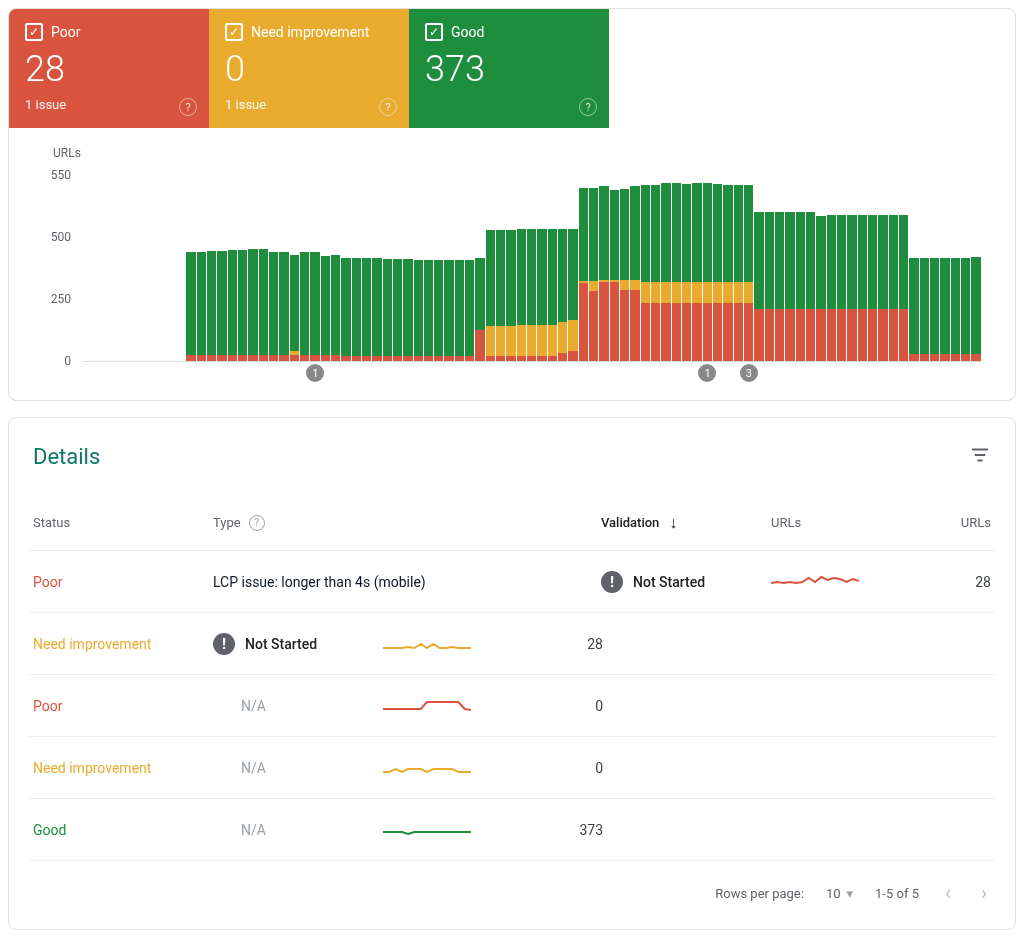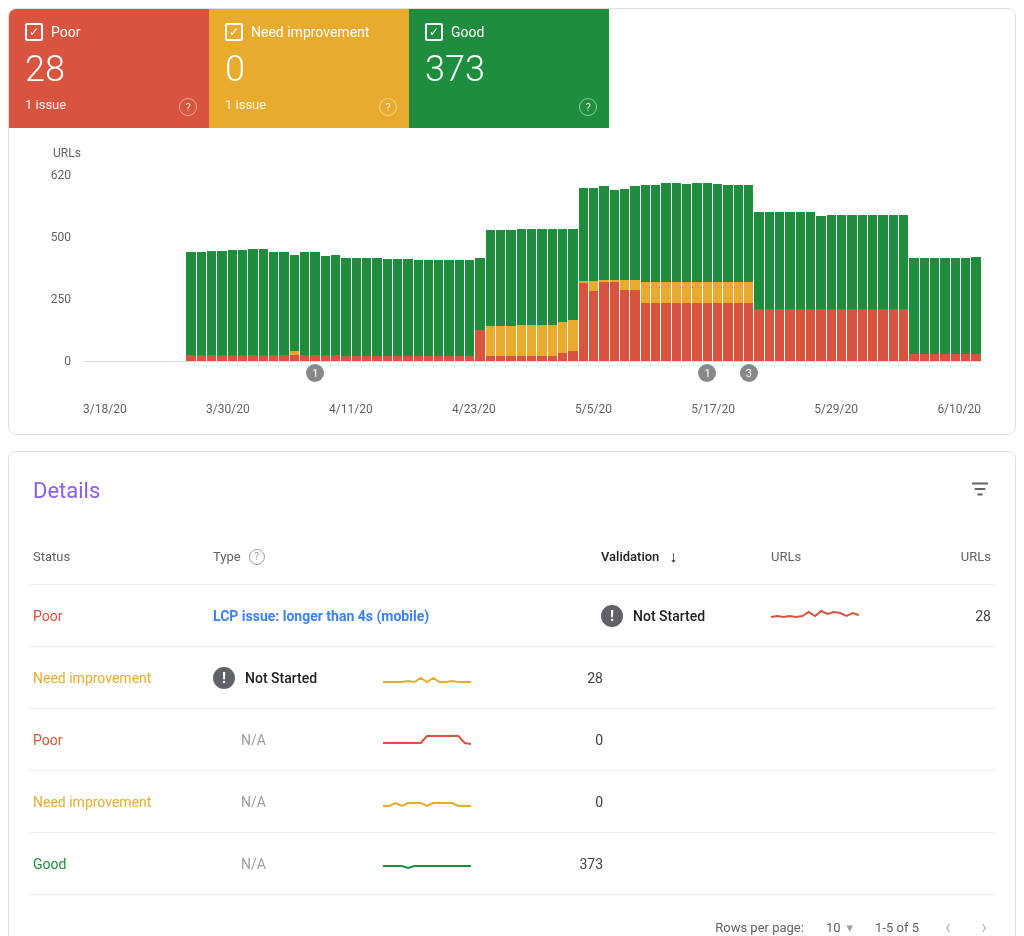--- a/index.html
+++ b/index.html
@@ -75,37 +75,37 @@
   .chart-xaxis {
     margin-left: 48px; margin-right: 8px; display: flex; justify-content: space-between;
     font-size: 12px; color: #5f6368; margin-top: 20px;
   }
   
   .details-card { padding: 8px 20px 4px 20px; }
   .details-header {
     display: flex; justify-content: space-between; align-items: center;
     padding: 18px 4px 8px 4px;
   }
-  .details-title { font-size: 22px; color: #8b5cf6; }
+  .details-title { font-size: 22px; color: #0f766e; }
   .filter-icon { color: #5f6368; }
   .details-table { width: 100%; margin-top: 22px; }
   .dt-row {
     display: flex; align-items: center; border-bottom: 1px solid #eee;
     padding: 18px 4px;
   }
   .dt-head { color: #5f6368; font-size: 13px; border-bottom: 1px solid #eee; padding: 14px 4px 18px 4px; }
   .col-status { width: 180px; }
   .col-type { flex: 1; display: flex; align-items: center; gap: 8px; }
   .col-validation { width: 170px; display: flex; align-items: center; gap: 10px; }
   .col-trend { width: 140px; }
   .col-urls { width: 80px; text-align: right; }
   .status-poor { color: #d9543e; }
   .status-need { color: #e8ab2d; }
   .status-good { color: #1e8e3e; }
-  .type-bold { color: #3b82f6; font-weight: 700; }
+  .type-bold { color: #0f172a; font-weight: 400; }
   .type-plain { color: #3c4043; font-weight: 400; }
   .val-icon {
     width: 22px; height: 22px; border-radius: 50%; background: #5f6368; color: #fff;
     display: flex; align-items: center; justify-content: center; font-size: 15px; font-weight: bold;
   }
   .val-na { color: #9aa0a6; padding-left: 28px; }
   .sort-arrow { font-size: 16px; }
   .help-circle {
     width: 16px; height: 16px; border: 1.5px solid #9aa0a6; border-radius: 50%;
     display: inline-flex; align-items: center; justify-content: center; font-size: 10px; color: #9aa0a6;
@@ -154,21 +154,21 @@
       <div class="tile-value">373</div>
       <div class="tile-help">?</div>
     </div>
 
   </div>
 
   <div class="chart-wrap">
     <div class="chart-ylabel">URLs</div>
     <div class="chart-area">
       <div class="chart-yaxis" id="chart-yaxis">
-          <div>620</div>
+          <div>550</div>
           <div>500</div>
           <div>250</div>
           <div>0</div>
         </div>
       <div class="chart-bars" id="chart-bars">
           <div class="bar"></div>
           <div class="bar"></div>
           <div class="bar"></div>
           <div class="bar"></div>
           <div class="bar"></div>
@@ -512,30 +512,20 @@
             <div class="seg-good" style="height: 96.4827px;"></div>
             <div class="seg-poor" style="height: 7.24267px;"></div>
           </div>
         </div>
       <div class="event-row" id="event-row">
           <div class="event-badge" style="left: 25.8621%;">1</div>
           <div class="event-badge" style="left: 69.5402%;">1</div>
           <div class="event-badge" style="left: 74.1379%;">3</div>
         </div>
     </div>
-    <div class="chart-xaxis" id="chart-xaxis">
-        <div>3/18/20</div>
-        <div>3/30/20</div>
-        <div>4/11/20</div>
-        <div>4/23/20</div>
-        <div>5/5/20</div>
-        <div>5/17/20</div>
-        <div>5/29/20</div>
-        <div>6/10/20</div>
-      </div>
   </div>
 </div>
 
 <div class="card details-card">
   <div class="details-header">
     <div class="details-title">Details</div>
     <div class="filter-icon">
       <svg width="22" height="22" viewBox="0 0 24 24" fill="none">
           <path d="M4 6h16M7 12h10M10 18h4" stroke="#5f6368" stroke-width="2" stroke-linecap="round"></path>
         </svg>

